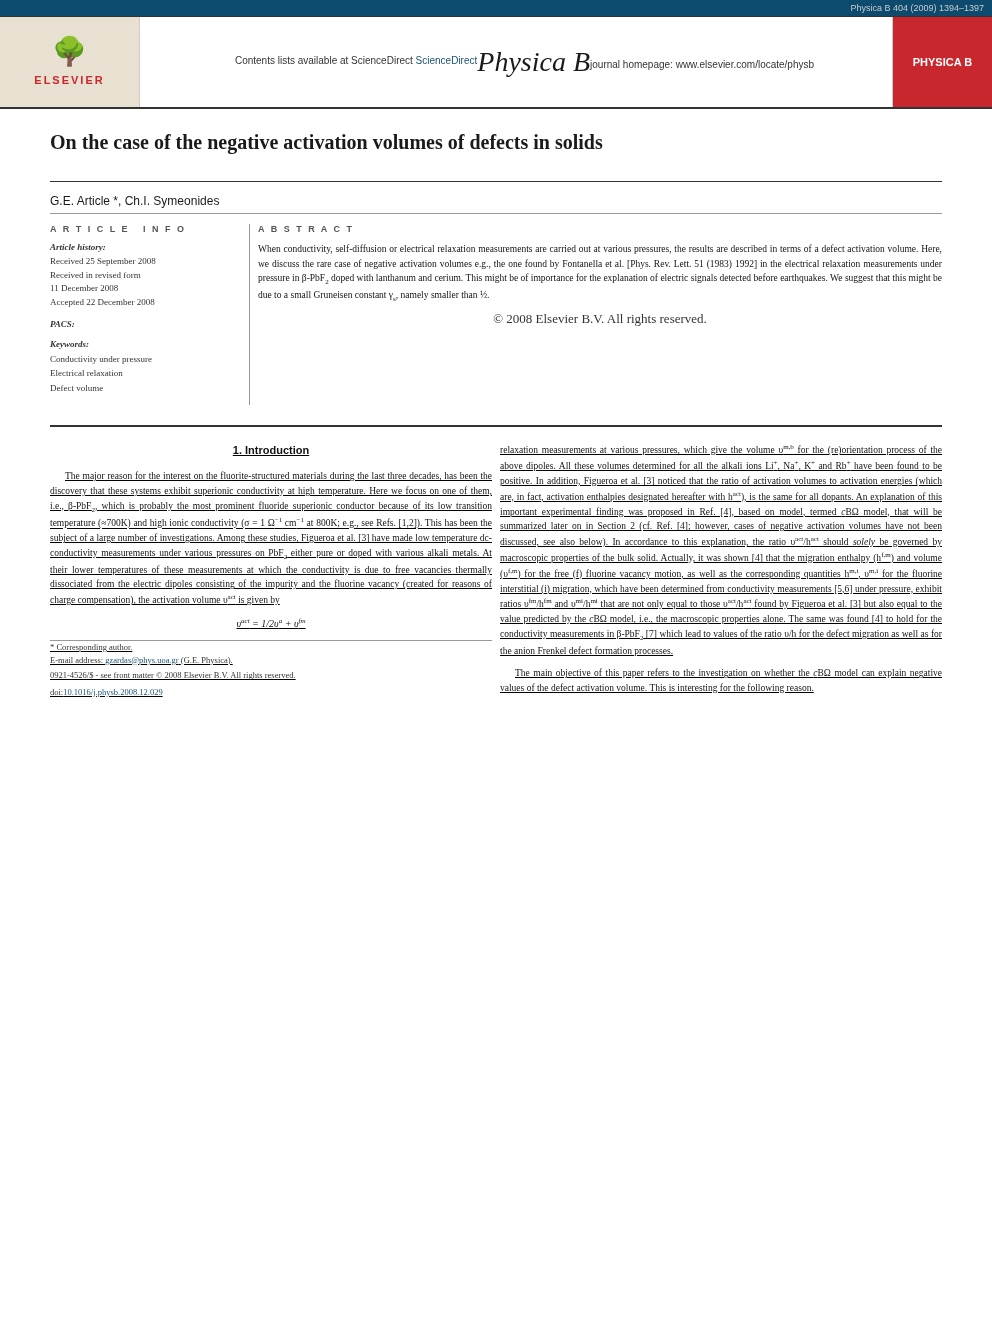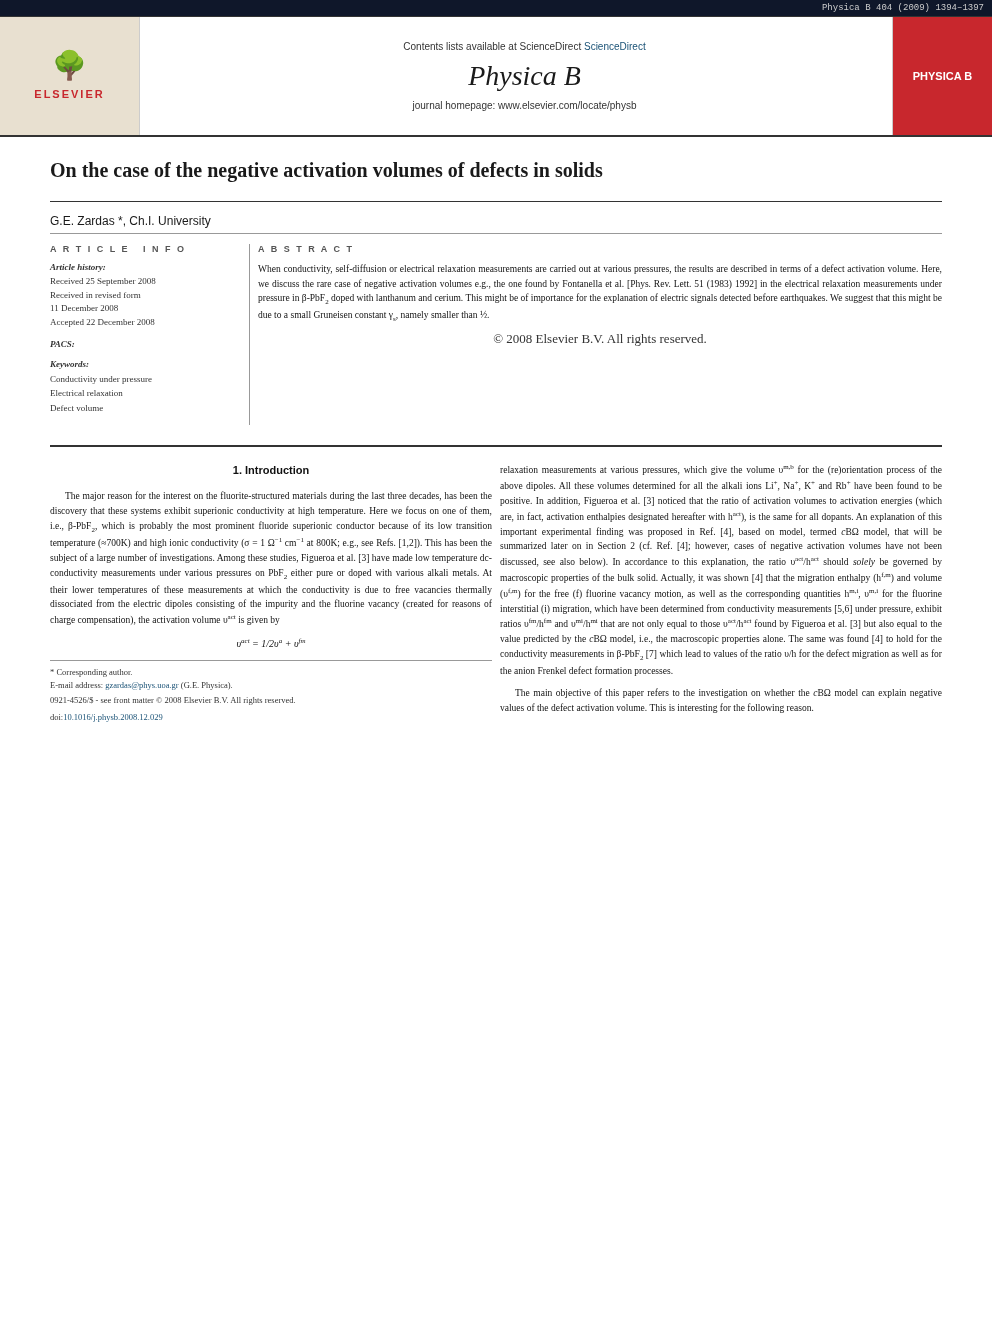--- a/index.html
+++ b/index.html
@@ -7,26 +7,26 @@
       background: #fff;
       font-family: 'Times New Roman', Times, serif;
       font-size: 10px;
       color: #000;
       width: 992px;
       min-height: 1323px;
     }
 
     
     .top-bar {
-      background: #0f172a;
+      background: #0c4a6e;
       color: #ccc;
       text-align: right;
       padding: 3px 8px;
       font-size: 9px;
-      font-family: Liberation Mono, monospace;
+      font-family: Liberation Sans, sans-serif;
     }
 
     
     .journal-header {
       display: flex;
       align-items: stretch;
       border-bottom: 2px solid #333;
       border-top: 1px solid #333;
     }
 
@@ -56,21 +56,21 @@
       font-size: 11px;
       font-weight: bold;
       color: #c8272d;
       letter-spacing: 2px;
       margin-top: 8px;
     }
 
     .journal-center {
       flex: 1;
       display: flex;
-      flex-direction: column;
+      flex-direction: row;
       align-items: center;
       justify-content: center;
       padding: 24px 20px;
       margin-left: 17px;
     }
 
     .science-direct-link {
       font-family: Arial, sans-serif;
       font-size: 10px;
       color: #333;
@@ -122,21 +122,21 @@
 
     
     .article-title {
       font-size: 20px;
       font-weight: bold;
       font-family: 'Times New Roman', serif;
       color: #1a1a1a;
       margin-bottom: 12px;
       line-height: 1.3;
       border-bottom: 1px solid #333;
-      padding-bottom: 18px;
+      padding-bottom: 26px;
     }
 
     .article-authors {
       font-size: 12px;
       font-family: Arial, sans-serif;
       color: #1a1a1a;
       margin-bottom: 5px;
     }
 
     .article-affiliation {
@@ -221,20 +221,21 @@
       margin-top: 6px;
     }
 
     
     .body-two-col {
       display: flex;
       gap: 8px;
       border-top: 2px solid #333;
       padding-top: 15px;
       margin-top: 10px;
+      text-decoration: underline;
     }
 
     .body-col {
       flex: 1;
       font-size: 9.5px;
       line-height: 1.55;
       text-align: justify;
       color: #111;
     }
 
@@ -265,21 +266,20 @@
     .where-text {
       font-size: 9.5px;
       line-height: 1.55;
       margin-bottom: 8px;
     }
 
     
     .article-footer {
       border-top: 1px solid #999;
       margin-top: 5px;
-      padding-top: 5px;
     }
 
     .footnote {
       font-size: 8.5px;
       color: #333;
       line-height: 1.5;
     }
 
     .footnote a {
       color: #1a5276;
@@ -338,21 +338,21 @@
     <div class="physica-b-logo">
       <div>PHYSICA B</div>
     </div>
   </div>
 </div>
 
 <div class="article-content">
 
   <div class="article-title">On the case of the negative activation volumes of defects in solids</div>
 
-  <div class="article-authors">G.E. Zardas *, Ch.I. University</div>
+  <div class="article-authors">G.E. Article *, Ch.I. Symeonides</div>
 
 
   <div class="two-col">
 
     <div class="article-info-col">
       <div class="section-label">A R T I C L E &nbsp; I N F O</div>
 
       <div class="info-group">
         <div class="info-group-title">Article history:</div>
         <div class="info-group-content">Received 25 September 2008</div>

